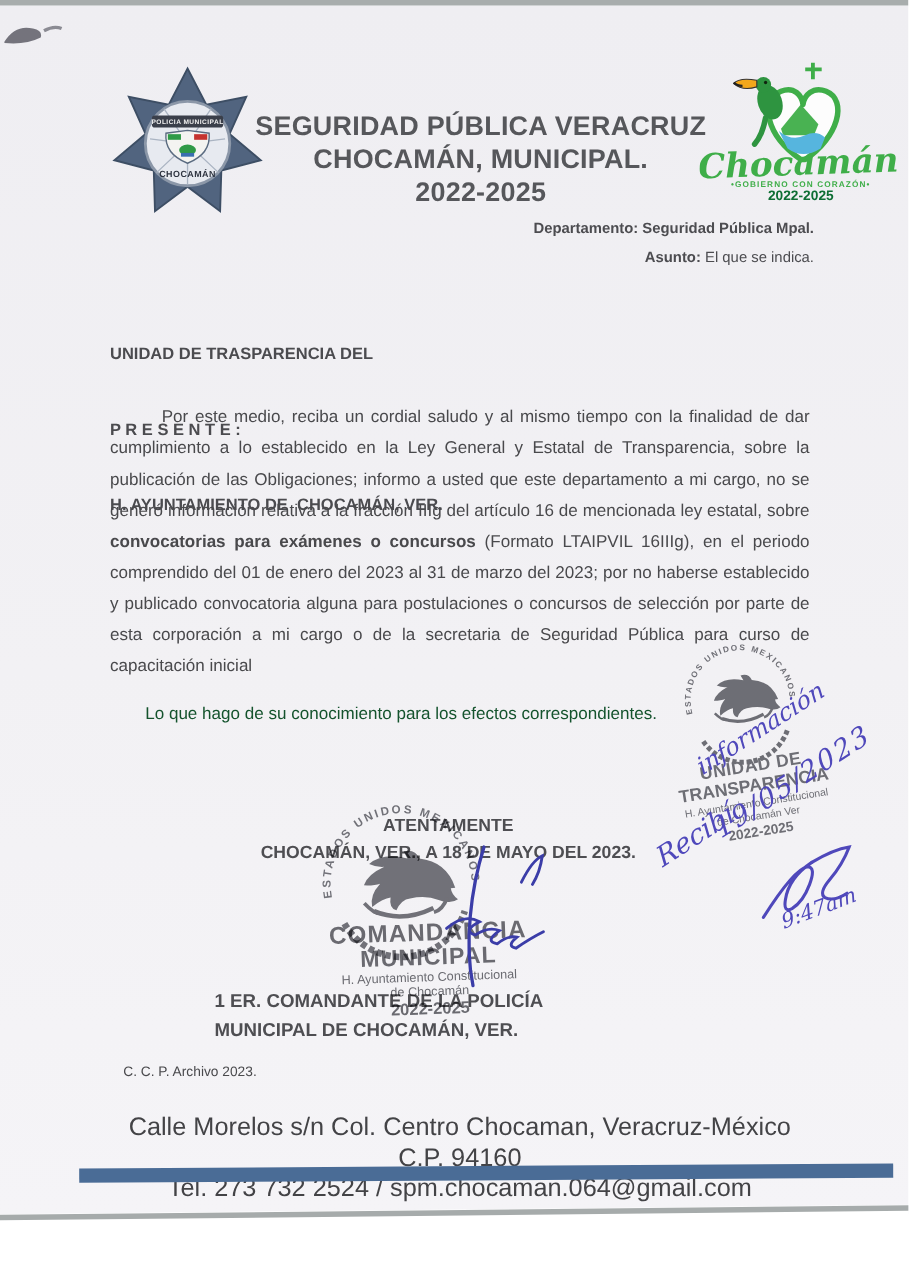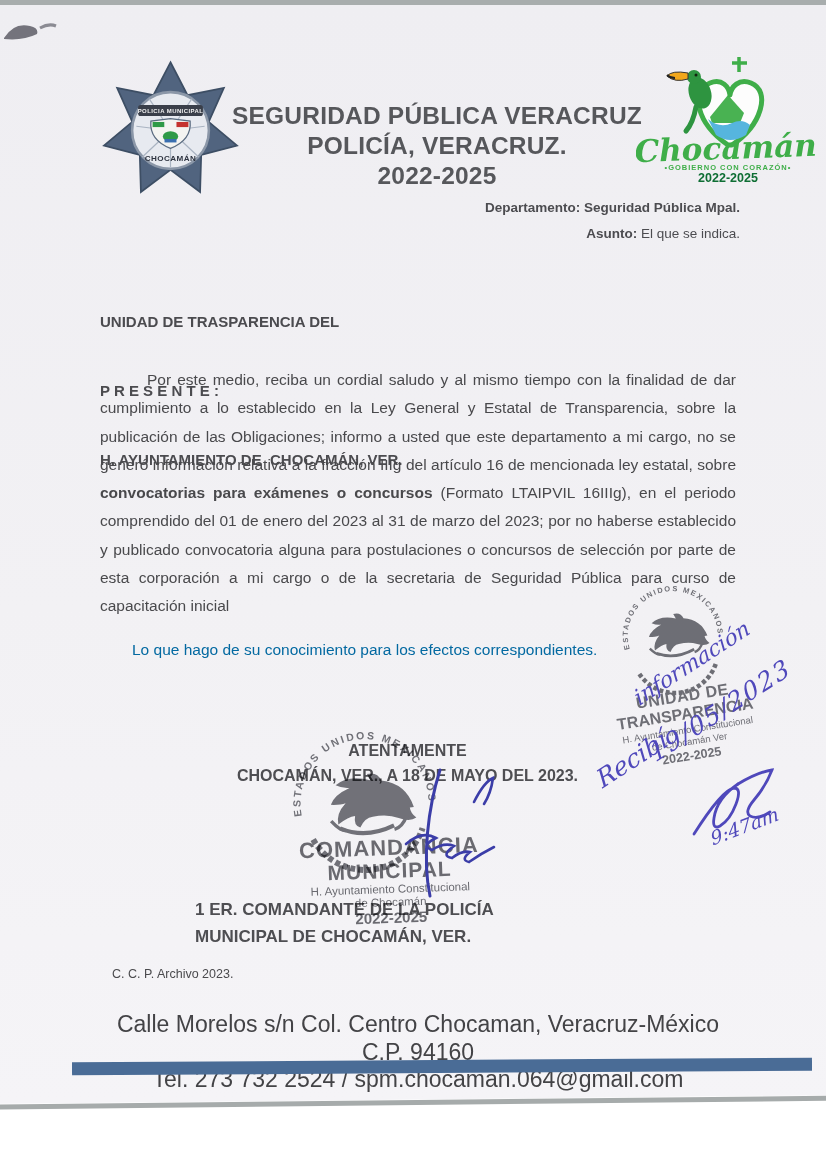--- a/index.html
+++ b/index.html
@@ -13,21 +13,21 @@
   
   #title-block{left:222px;top:101px;width:430px;text-align:center;font-weight:bold;
                font-size:24.5px;line-height:30px;color:#56575b;letter-spacing:.2px;}
   
   #meta-block{left:380px;top:195px;width:360px;text-align:right;font-size:13.5px;line-height:26px;color:#4c4c50;}
   
   #recipient{left:100px;top:264px;font-weight:bold;font-size:15px;line-height:23px;color:#4b4b4f;white-space:pre-wrap;}
   
   #body-p1{left:100px;top:366px;width:636px;font-size:15.5px;line-height:28.3px;text-align:justify;
            text-indent:47px;color:#49494c;margin:0;}
-  #body-p2{left:100px;top:636px;width:636px;font-size:15.5px;line-height:28.3px;text-indent:32px;color:#0369a1;margin:0;}
+  #body-p2{left:100px;top:636px;width:636px;font-size:15.5px;line-height:28.3px;text-indent:32px;color:#14532d;margin:0;}
   
   #closing-block{left:225px;top:738px;width:365px;text-align:center;font-weight:bold;font-size:16px;line-height:25px;color:#4e4e52;}
   #closing-titles{left:195px;top:896px;width:440px;text-align:left;font-weight:bold;font-size:17px;line-height:27px;color:#4e4e52;z-index:2;}
   
   .stampsvg{mix-blend-mode:multiply;z-index:3;}
   #comandancia-stamp{left:225px;top:836px;width:330px;text-align:center;color:#55565c;opacity:.85;
                      mix-blend-mode:multiply;transform:rotate(-2deg);z-index:3;}
   #comandancia-stamp .s1{font-weight:bold;font-size:22px;letter-spacing:1px;line-height:24px;}
   #comandancia-stamp .s2{font-weight:bold;font-size:21px;letter-spacing:1px;line-height:22px;}
   #comandancia-stamp .s3{font-size:11.5px;line-height:14px;}
@@ -69,21 +69,21 @@
     <rect x="64" y="75" width="14" height="6" fill="#2f9a47"></rect>
     <rect x="78" y="75" width="14" height="6" fill="#f4f4f1"></rect>
     <rect x="92" y="75" width="14" height="6" fill="#c5332f"></rect>
     <ellipse cx="85" cy="92" rx="9" ry="6" fill="#2f9a47"></ellipse>
     <rect x="78" y="95" width="14" height="4" fill="#3a6fb0"></rect>
     <text x="85" y="121" text-anchor="middle" font-size="9.5" font-weight="bold" fill="#2e3440" letter-spacing=".5">CHOCAMÁN</text>
   </svg>
 
   <div class="abs" id="title-block">
     <div>SEGURIDAD PÚBLICA VERACRUZ</div>
-    <div>POLICÍA, VERACRUZ.</div>
+    <div>CHOCAMÁN, MUNICIPAL.</div>
     <div>2022-2025</div>
   </div>
 
   <svg class="abs" style="left:636px;top:53px" width="180" height="132" viewBox="0 0 180 132">
     <g>
       <path d="M103,4 v15 M96,10 h15" stroke="#3fae49" stroke-width="3.5" fill="none"></path>
       <path d="M 92,92 C 60,70 54,38 74,30 C 86,25 93,34 94,42 C 95,34 103,25 115,30 C 135,38 126,72 96,92 Z" fill="#fdfdfd" stroke="#3fae49" stroke-width="5" stroke-linejoin="round"></path>
       <path d="M74,64 L92,42 L108,60 L104,70 L76,70 Z" fill="#3fae49" opacity=".95"></path>
       <path d="M72,66 q12,10 24,4 q10,-5 18,2 l -4,10 q -16,10 -30,0 z" fill="#56b5de"></path>
       <ellipse cx="64" cy="40" rx="11" ry="16" fill="#2e9440" transform="rotate(-18 64 40)"></ellipse>

